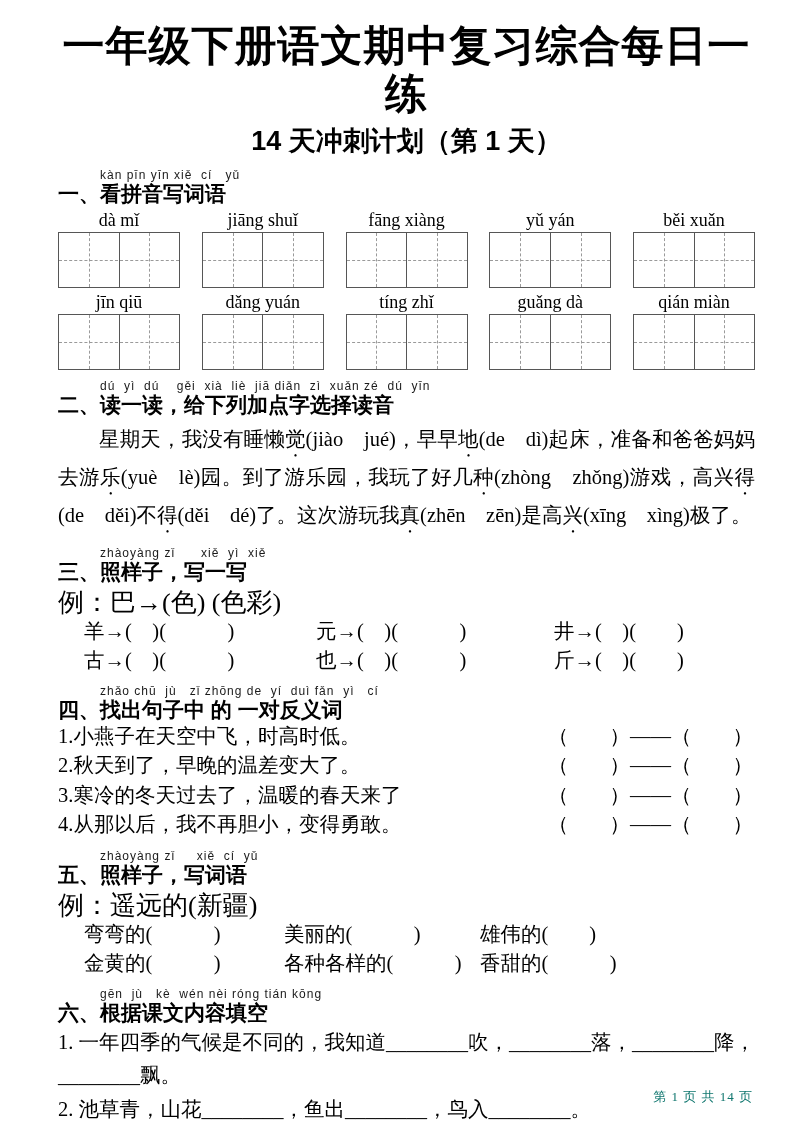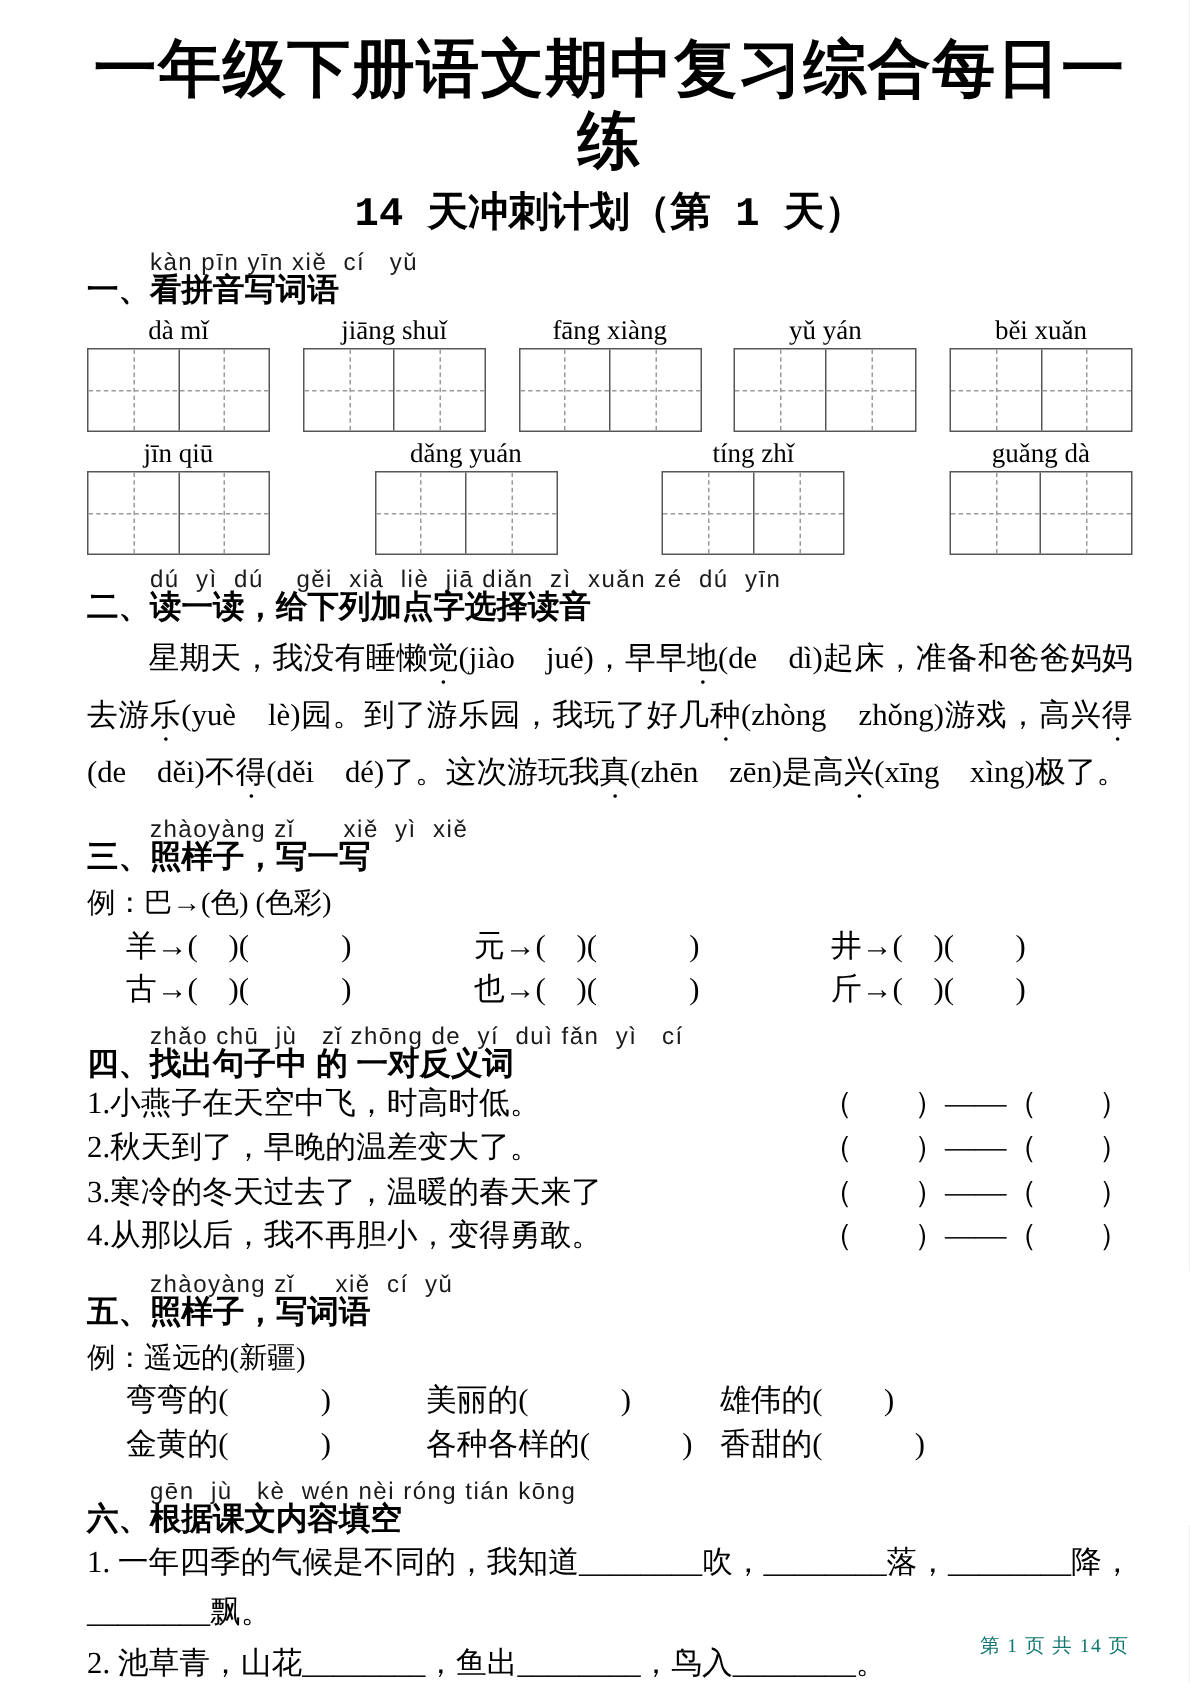--- a/index.html
+++ b/index.html
@@ -17,40 +17,40 @@
   
   .doc-title {
     font-family: "Liberation Sans", "DejaVu Sans", sans-serif;
     font-weight: 900;
     font-size: 42px;
     line-height: 1.15;
     text-align: center;
     letter-spacing: 1px;
   }
   .doc-subtitle {
-    font-family: Liberation Mono, monospace;
+    font-family: Liberation Sans, sans-serif;
     font-weight: 800;
     font-size: 27px;
     text-align: center;
     margin-top: 4px;
   }
   
   .sec-head { display: flex; align-items: flex-end; margin-top: 10px; }
   .sec-num, .sec-title {
     font-family: "Liberation Sans", "DejaVu Sans", sans-serif;
     font-weight: 800;
     font-size: 21px;
     line-height: 24px;
     white-space: pre;
   }
   .sec-rest { display: inline-block; }
   .sec-pinyin {
     display: block;
     font-family: "Liberation Sans", "DejaVu Sans", sans-serif;
-    font-size: 16px;
+    font-size: 12px;
     line-height: 13px;
     color: #1a1a1a;
     white-space: pre;
     letter-spacing: 1px;
   }
   
   .grid-row {
     display: flex;
     justify-content: space-between;
     margin-top: 2px;
@@ -90,21 +90,21 @@
     margin-top: 6px;
     text-align: justify;
   }
   .emph {
     -webkit-text-emphasis: filled dot;
     text-emphasis: filled dot;
     -webkit-text-emphasis-position: under right;
     text-emphasis-position: under right;
   }
   .example-line {
-    font-size: 19px;
+    font-size: 26px;
     line-height: 29px;
     margin-top: 4px;
     white-space: pre;
   }
   .triple-row {
     display: grid;
     grid-template-columns: 232px 238px 1fr;
     padding-left: 26px;
     font-size: 20.5px;
     line-height: 29px;
@@ -224,20 +224,28 @@
         </div>
     </div>
     <div class="pin-group">
       <div class="pin-label">guǎng dà</div>
       <div class="tzg-box">
           <div class="tzg-cell first"></div>
           <div class="tzg-cell"></div>
           <div class="tzg-hline"></div>
         </div>
     </div>
+    <div class="pin-group">
+      <div class="pin-label">qián miàn</div>
+      <div class="tzg-box">
+          <div class="tzg-cell first"></div>
+          <div class="tzg-cell"></div>
+          <div class="tzg-hline"></div>
+        </div>
+    </div>
   </div>
 
   <div class="sec-head">
     <span class="sec-num">二、</span>
     <span class="sec-rest">
       <span class="sec-pinyin">dú  yì  dú    gěi  xià  liè  jiā diǎn  zì  xuǎn zé  dú  yīn</span>
       <span class="sec-title">读一读，给下列加点字选择读音</span>
     </span>
   </div>
   <div class="body-par"><span>星期天，我没有睡懒</span><span class="emph">觉</span><span>(jiào　jué)，早早</span><span class="emph">地</span><span>(de　dì)起床，准备和爸爸妈妈去游</span><span class="emph">乐</span><span>(yuè　lè)园。到了游乐园，我玩了好几</span><span class="emph">种</span><span>(zhòng　zhǒng)游戏，高兴</span><span class="emph">得</span><span>(de　děi)不</span><span class="emph">得</span><span>(děi　dé)了。这次游玩我</span><span class="emph">真</span><span>(zhēn　zēn)是高</span><span class="emph">兴</span><span>(xīng　xìng)极了。</span></div>

